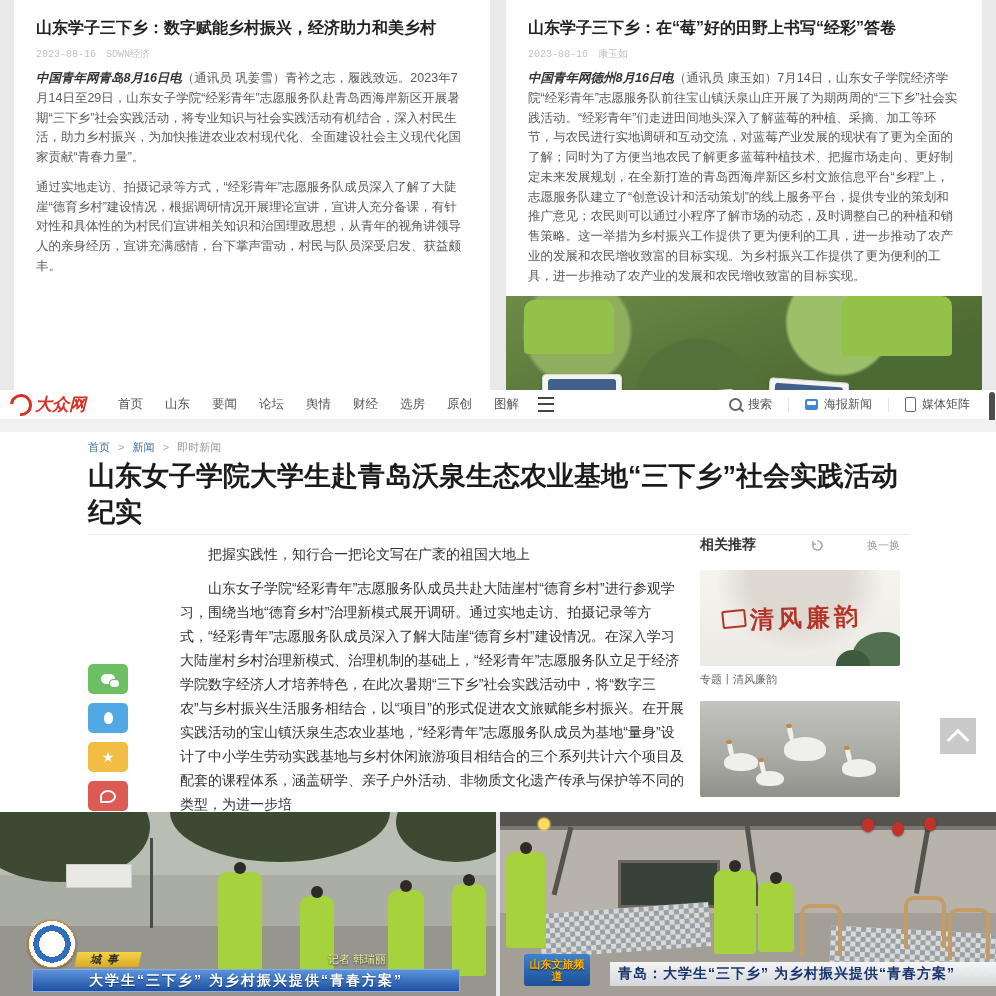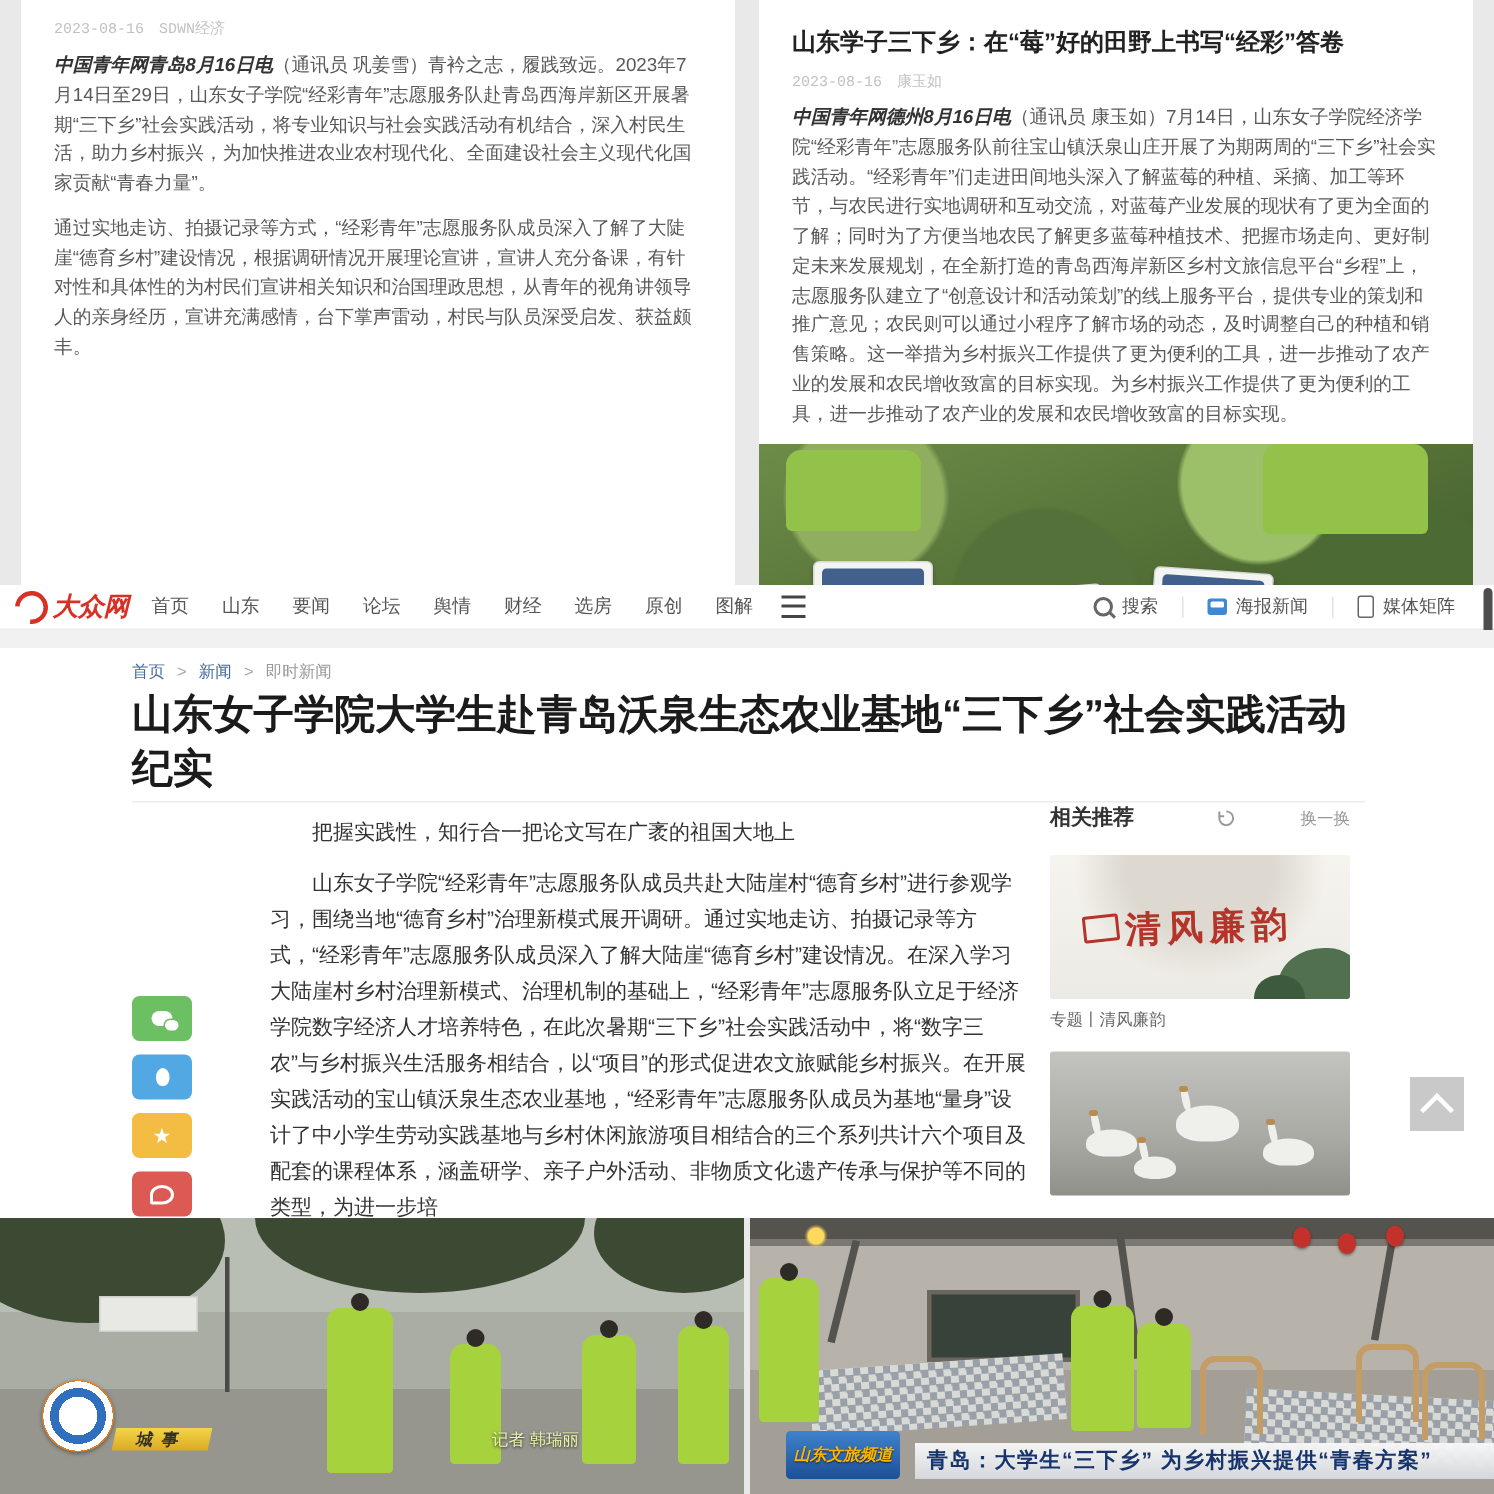--- a/index.html
+++ b/index.html
@@ -20,21 +20,21 @@
                radial-gradient(circle at 70% 15%,#9cc06a 0 14%,transparent 15%),
                radial-gradient(circle at 40% 60%,#55713a 0 20%,transparent 21%),
                radial-gradient(circle at 90% 70%,#4c6a34 0 18%,transparent 19%),
                linear-gradient(160deg,#6d8c48,#4e6a33 60%,#3c5527);}
   .crate{position:absolute;width:78px;height:42px;background:#f4f4f2;border-radius:4px;border:1px solid #d8d8d4;box-shadow:0 2px 3px rgba(0,0,0,.3);}
   .berries{position:absolute;inset:4px 5px 10px 5px;border-radius:3px;background:#41618c;
     background-image:radial-gradient(circle 3px at 5px 5px,#1d3永 0,transparent 0),radial-gradient(circle 3.2px at 6px 6px,#233d61 60%,#3b5b88 70%);background-size:12px 10px;}
   .shirt{position:absolute;background:#93c24a;border-radius:10px 10px 4px 4px;}
   
   .nav{position:absolute;left:0;top:390px;width:996px;height:30px;background:#fff;border-bottom:1px solid #eee;display:flex;align-items:center;box-sizing:border-box;padding:0 10px;}
-  .logo{display:flex;align-items:center;margin-right:4px;cursor:pointer;}
+  .logo{display:flex;align-items:center;margin-right:21px;cursor:pointer;}
   .logo .swirl{width:16px;height:16px;border:3px solid #d93026;border-radius:50%;border-left-color:transparent;transform:rotate(-40deg);margin-right:3px;}
   .logo .lt{font-size:17px;font-weight:bold;font-style:italic;color:#d93026;}
   .nav-item{font-size:12.5px;color:#555;margin:0 11px;cursor:pointer;white-space:nowrap;}
   .hamb{width:16px;height:11px;border-top:2px solid #444;border-bottom:2px solid #444;position:relative;margin-left:8px;cursor:pointer;}
   .hamb:after{content:"";position:absolute;left:0;top:3.5px;width:100%;height:2px;background:#444;}
   .nav-right{margin-left:auto;display:flex;align-items:center;}
   .nav-tool{display:flex;align-items:center;font-size:12px;color:#555;padding:0 16px;cursor:pointer;}
   .vdiv{width:1px;height:14px;background:#e2e2e2;}
   .mag{width:9px;height:9px;border:2px solid #666;border-radius:50%;position:relative;margin-right:6px;}
   .mag:after{content:"";position:absolute;width:5px;height:2px;background:#666;transform:rotate(45deg);right:-4px;bottom:-2px;}
@@ -97,28 +97,29 @@
   .ribbon{position:absolute;left:76px;top:140px;width:64px;height:15px;background:linear-gradient(180deg,#f3d54a,#d9ab22);transform:skewX(-12deg);display:flex;align-items:center;justify-content:center;font-size:11px;font-weight:bold;color:#34302a;letter-spacing:6px;}
   .reporter{position:absolute;left:328px;top:140px;font-size:11px;color:#eef3a6;text-shadow:0 1px 2px #222;}
   .banner-blue{position:absolute;left:32px;top:157px;width:426px;height:21px;background:linear-gradient(180deg,#5b93dd,#1d4fa0);border:1px solid #86aee4;display:flex;align-items:center;justify-content:center;font-size:14px;font-weight:bold;color:#fff;letter-spacing:2px;text-shadow:0 1px 1px #143a72;}
   .vid-right{left:500px;background:linear-gradient(180deg,#7b7873 0 10%,#b7b3ab 10% 55%,#a39f97 55% 100%);}
   .beam{position:absolute;background:#55534e;}
   .board{position:absolute;left:118px;top:48px;width:96px;height:42px;background:#37423a;border:3px solid #6b665e;}
   .cloth{position:absolute;height:44px;background:repeating-conic-gradient(#d9d9d6 0 25%,#9aa0a8 0 50%) 0 0/10px 10px;transform:rotate(-4deg);}
   .chair{position:absolute;width:34px;height:48px;border:4px solid #c49c66;border-bottom:none;border-radius:10px 10px 0 0;background:transparent;}
   .lantern{position:absolute;width:12px;height:14px;background:#c2322b;border-radius:50%;box-shadow:0 1px 2px rgba(0,0,0,.4);}
   .watermark{position:absolute;left:36px;top:4px;width:16px;height:16px;border-radius:50%;background:radial-gradient(circle,#ffd95e 0 45%,rgba(255,217,94,.25) 60%,transparent 70%);}
-  .badge{position:absolute;left:24px;top:142px;width:76px;height:32px;background:linear-gradient(180deg,#3f83cc,#1c4f97);border-radius:3px;display:flex;align-items:center;justify-content:center;font-size:11px;font-weight:bold;color:#ffb400;text-shadow:0 1px 1px #123;line-height:1.1;text-align:center;padding:1px;box-sizing:border-box;font-style:italic;}
+  .badge{position:absolute;left:24px;top:142px;width:66px;height:32px;background:linear-gradient(180deg,#3f83cc,#1c4f97);border-radius:3px;display:flex;align-items:center;justify-content:center;font-size:11px;font-weight:bold;color:#ffb400;text-shadow:0 1px 1px #123;line-height:1.1;text-align:center;padding:1px;box-sizing:border-box;}
   .banner-grey{position:absolute;left:110px;top:150px;width:386px;height:24px;background:linear-gradient(180deg,rgba(248,248,248,.96),rgba(215,218,222,.96));display:flex;align-items:center;font-size:14px;font-weight:bold;color:#17346d;letter-spacing:1px;padding-left:8px;box-sizing:border-box;}
 </style>
 </head>
 <body>
 
 <div class="top">
   <div class="panel">
+    <div class="a-title">山东学子三下乡：数字赋能乡村振兴，经济助力和美乡村</div>
     <div class="a-meta">2023-08-16　SDWN经济</div>
     <div class="a-body">
       <p class="a-p"><span class="lead">中国青年网青岛8月16日电</span><span>（通讯员 巩姜雪）青衿之志，履践致远。2023年7月14日至29日，山东女子学院“经彩青年”志愿服务队赴青岛西海岸新区开展暑期“三下乡”社会实践活动，将专业知识与社会实践活动有机结合，深入村民生活，助力乡村振兴，为加快推进农业农村现代化、全面建设社会主义现代化国家贡献“青春力量”。</span></p>
       <p class="a-p">通过实地走访、拍摄记录等方式，“经彩青年”志愿服务队成员深入了解了大陡崖“德育乡村”建设情况，根据调研情况开展理论宣讲，宣讲人充分备课，有针对性和具体性的为村民们宣讲相关知识和治国理政思想，从青年的视角讲领导人的亲身经历，宣讲充满感情，台下掌声雷动，村民与队员深受启发、获益颇丰。</p>
     </div>
 
   </div>
 
   <div class="panel">
     <div class="a-title">山东学子三下乡：在“莓”好的田野上书写“经彩”答卷</div>
@@ -244,20 +245,21 @@
   <div class="tree" style="right:-20px;top:-30px;width:120px;height:80px;"></div>
   <div class="pole" style="left:150px;top:26px;height:90px;"></div>
   <div class="sign"></div>
   <div class="fig" style="left:218px;top:60px;width:44px;height:110px;"></div>
   <div class="fig" style="left:300px;top:84px;width:34px;height:80px;"></div>
   <div class="fig" style="left:388px;top:78px;width:36px;height:86px;"></div>
   <div class="fig" style="left:452px;top:72px;width:34px;height:92px;"></div>
   <div class="tvlogo"></div>
   <div class="ribbon">城事</div>
   <div class="reporter">记者 韩瑞丽</div>
+  <div class="banner-blue">大学生“三下乡” 为乡村振兴提供“青春方案”</div>
 </div>
 
 <div class="vid vid-right">
   <div class="beam" style="left:0;top:0;width:496px;height:14px;"></div>
   <div class="beam" style="left:60px;top:14px;width:5px;height:70px;transform:rotate(14deg);"></div>
   <div class="beam" style="left:250px;top:10px;width:5px;height:84px;transform:rotate(-8deg);"></div>
   <div class="beam" style="left:420px;top:12px;width:5px;height:70px;transform:rotate(10deg);"></div>
   <div class="watermark"></div>
   <div class="lantern" style="left:362px;top:6px;"></div>
   <div class="lantern" style="left:392px;top:10px;"></div>

